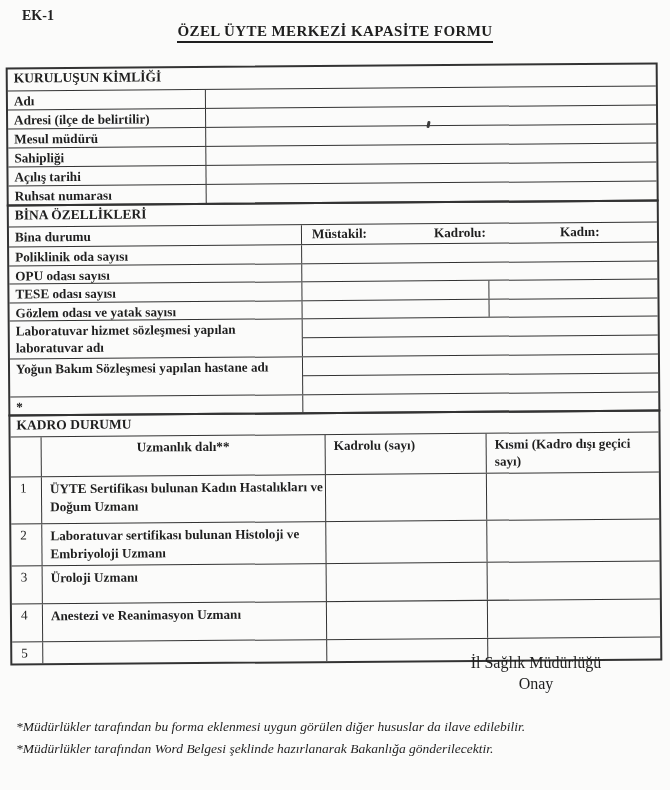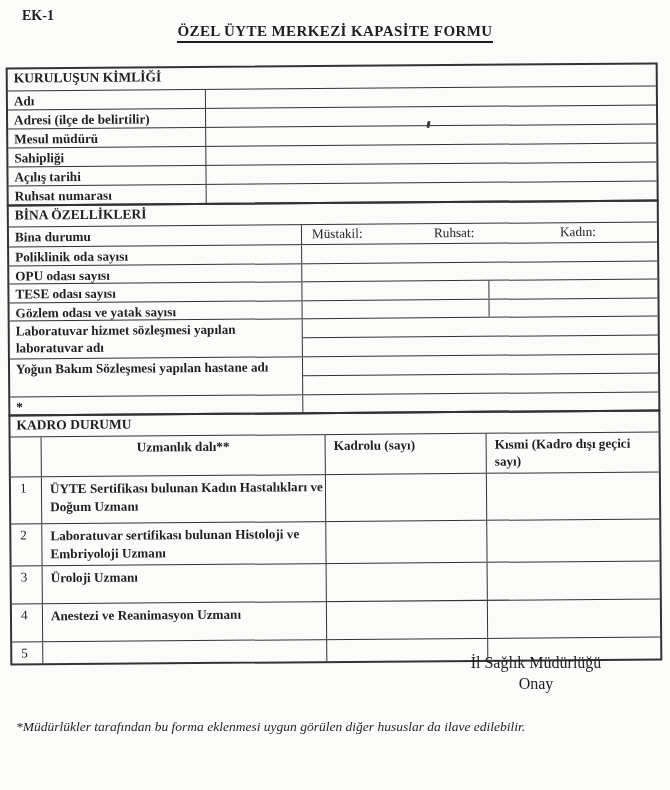--- a/index.html
+++ b/index.html
@@ -28,21 +28,21 @@
   .val{flex:1;}
   .w197{flex:0 0 197px;}
   .w292{flex:0 0 292px;}
   .w187{flex:0 0 187px;}
   .w30{flex:0 0 30px;}
   .w284{flex:0 0 284px;}
   .w161{flex:0 0 161px;}
   .split2{display:flex;flex-direction:column;}
   .split2 > div{flex:1;}
   .split2 > div:first-child{border-bottom:1.5px solid var(--line);}
-  .opt{position:absolute;top:1px;font-weight:normal;font-size:13.2px;white-space:nowrap;}
+  .opt{position:absolute;top:1px;font-weight:bold;font-size:13.2px;white-space:nowrap;}
   .opt1{left:10px;} .opt2{left:132px;} .opt3{left:258px;}
   .colhdr{font-weight:bold;font-size:13.2px;line-height:17px;padding:2px 6px 0 8px;}
   .ctr{text-align:center;padding-left:0;padding-right:0;}
   .no-cell{font-size:13.2px;line-height:16px;padding:3px 0 0 9px;}
   .spec{font-weight:bold;font-size:13.2px;line-height:18px;padding:3px 2px 0 8px;}
   .approval{position:absolute;left:446px;top:652px;width:180px;text-align:center;
             font-size:16px;line-height:21px;}
   .footnotes{position:absolute;left:16px;top:716px;font-size:13.5px;line-height:22px;font-style:italic;}
   .artifact{position:absolute;left:427px;top:121px;width:3px;height:7px;
             background:#3c3c3c;border-radius:2px;transform:rotate(12deg);}
@@ -87,21 +87,21 @@
         <div class="cell val bl"></div>
       </div>
     </div>
 
     <div class="tbl">
       <div class="sec-hdr" style="height:20px">BİNA ÖZELLİKLERİ</div>
       <div class="row" style="height:20px">
         <div class="cell lab w292">Bina durumu</div>
         <div class="cell val bl">
           <span class="opt opt1">Müstakil:</span>
-          <span class="opt opt2">Ruhsat:</span>
+          <span class="opt opt2">Kadrolu:</span>
           <span class="opt opt3">Kadın:</span>
         </div>
       </div>
       <div class="row" style="height:19px">
         <div class="cell lab w292">Poliklinik oda sayısı</div>
         <div class="cell val bl"></div>
       </div>
       <div class="row" style="height:18px">
         <div class="cell lab w292">OPU odası sayısı</div>
         <div class="cell val bl"></div>
@@ -177,17 +177,18 @@
     </div>
   </div>
 
   <div class="approval">
     <div>İl Sağlık Müdürlüğü</div>
     <div>Onay</div>
   </div>
 
   <div class="footnotes">
     <div>*Müdürlükler tarafından bu forma eklenmesi uygun görülen diğer hususlar da ilave edilebilir.</div>
+    <div>*Müdürlükler tarafından Word Belgesi şeklinde hazırlanarak Bakanlığa gönderilecektir.</div>
   </div>
 
   <div class="artifact"></div>
 
 </div>
 
 </body></html>

